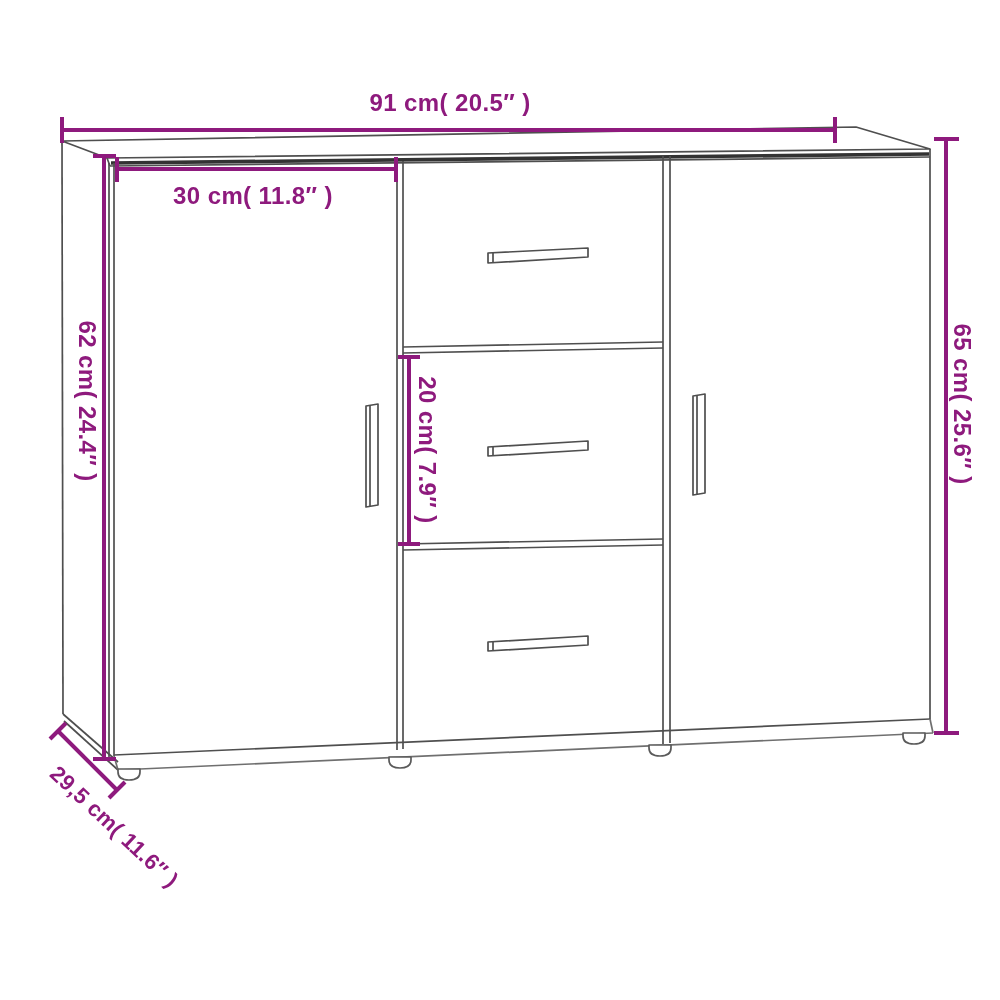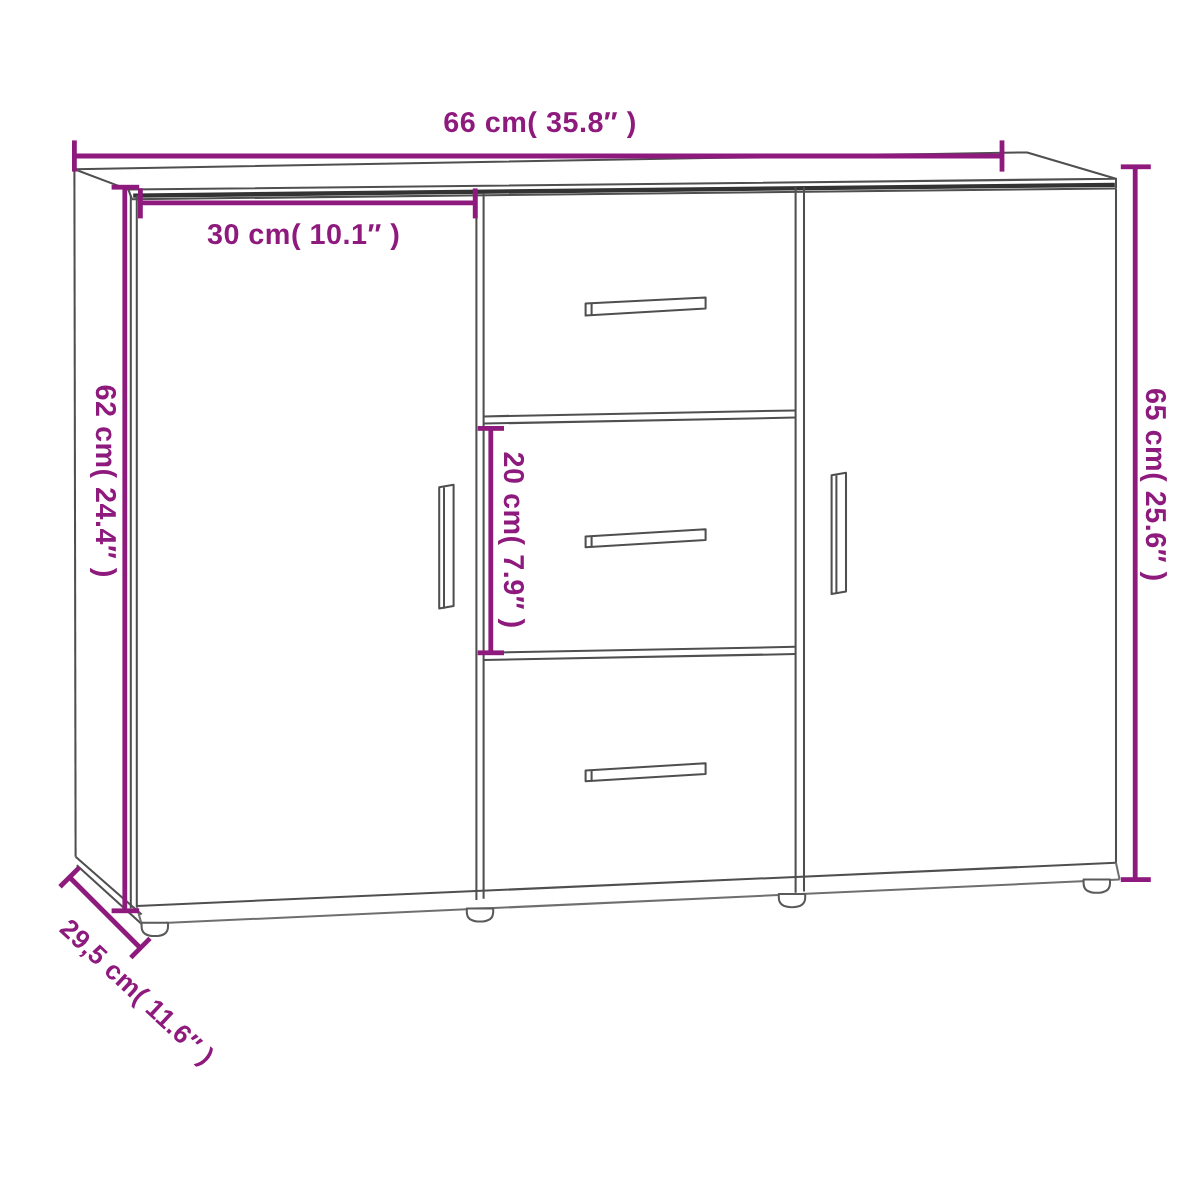--- a/index.html
+++ b/index.html
@@ -137,23 +137,23 @@
       </g>
 
       <g>
         <path d="M58,731 L117,790"></path>
         <path d="M50,739 L66,723"></path>
         <path d="M109,798 L125,782"></path>
       </g>
     </g>
   </svg>
 
-  <div class="dim-label lbl-width">66 cm( 35.8″ )</div>
+  <div class="dim-label lbl-width">91 cm( 20.5″ )</div>
 
-  <div class="dim-label lbl-door">30 cm( 10.1″ )</div>
+  <div class="dim-label lbl-door">30 cm( 11.8″ )</div>
 
   <div class="dim-label rot90 lbl-lheight">62 cm( 24.4″ )</div>
 
   <div class="dim-label rot90 lbl-rheight">65 cm( 25.6″ )</div>
 
   <div class="dim-label rot90 lbl-drawer">20 cm( 7.9″ )</div>
 
   <div class="dim-label rot43 lbl-depth">29,5 cm( 11.6″ )</div>
 </div>
 

